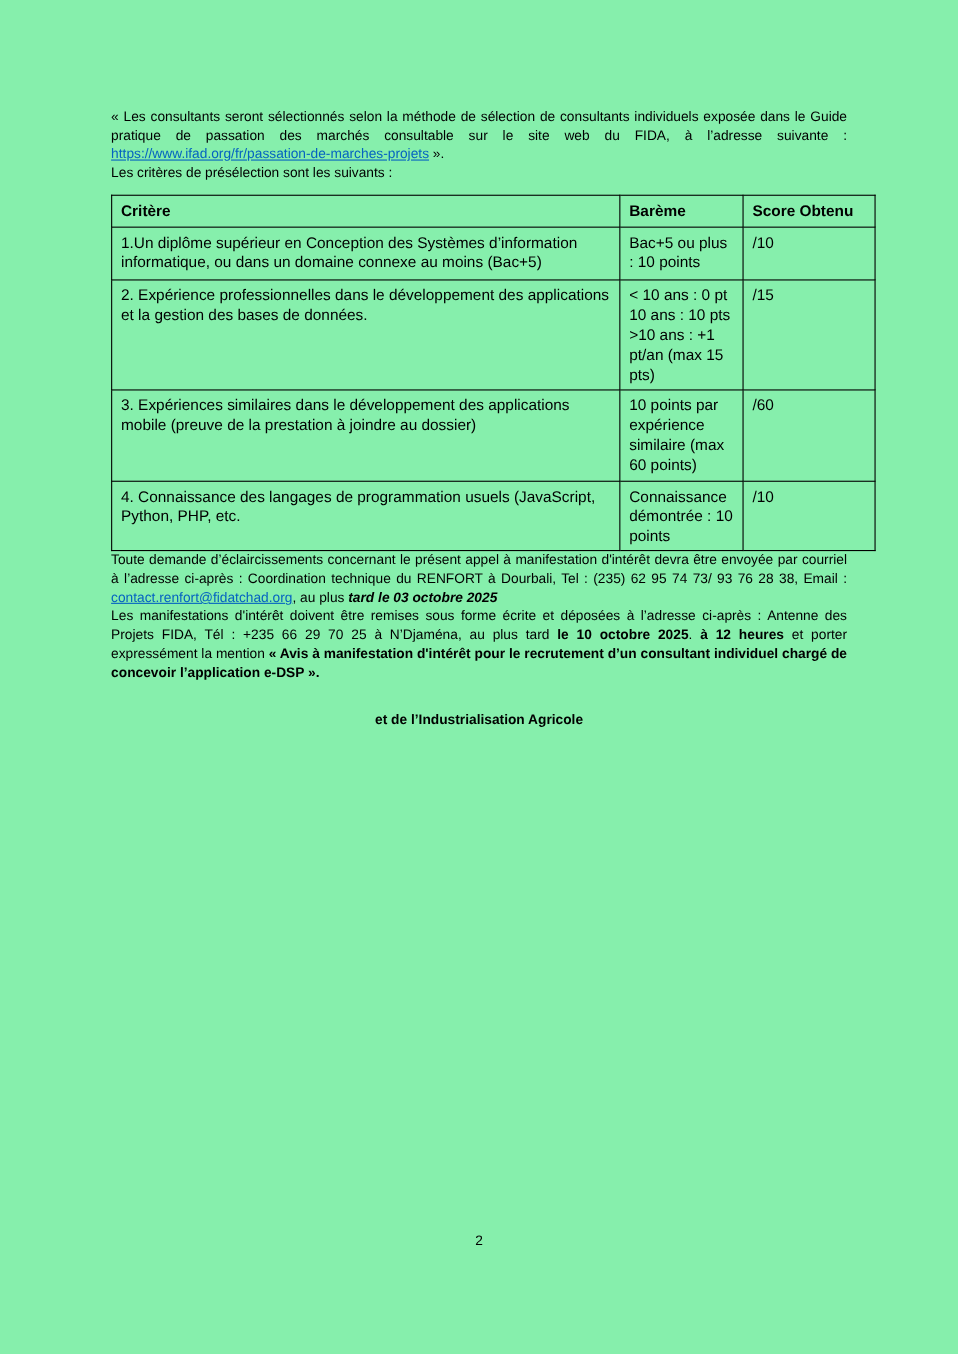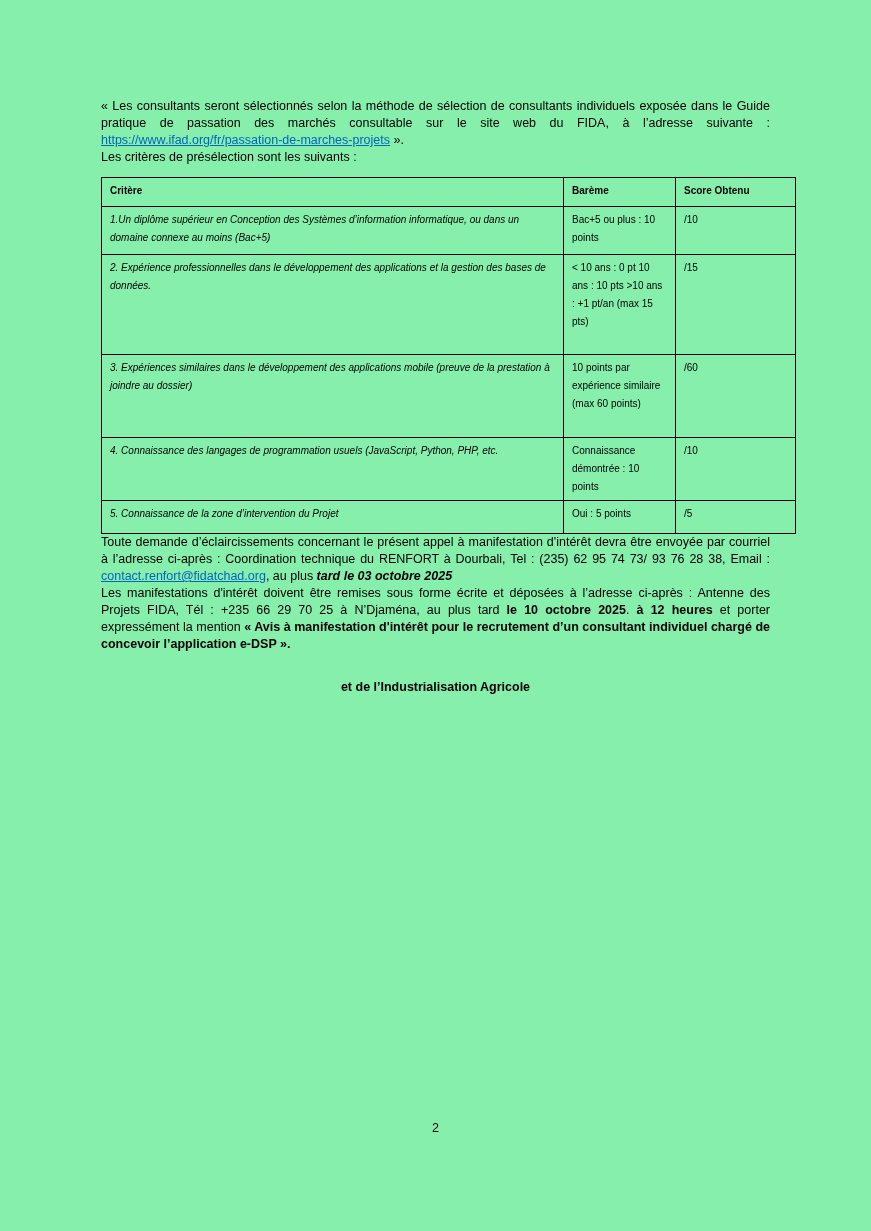--- a/index.html
+++ b/index.html
@@ -39,33 +39,33 @@
     border-collapse: collapse;
     table-layout: fixed;
     width: 694px;
     margin-top: 11px;
   }
   table.criteria th, table.criteria td {
     border: 1.5px solid #000000;
     vertical-align: top;
     padding: 4px 8px;
     line-height: 18px;
-    font-size: 10px;
+    font-size: 14px;
     font-weight: normal;
     text-align: left;
     overflow: hidden;
   }
   table.criteria th { font-weight: bold; }
   tr.row-header { height: 29px; }
   tr.row-1 { height: 48px; }
   tr.row-2 { height: 100px; }
   tr.row-3 { height: 83px; }
   tr.row-4 { height: 62px; }
   tr.row-5 { height: 33px; }
-  td.cell-critere { text-align: justify; font-style: italic; }
+  td.cell-critere { text-align: justify; }
   td.cell-bareme { text-align: justify; }
   td.lh-tall { line-height: 21px; }
   .center-line { margin: 0; text-align: center; line-height: 17px; }
   .dateline { margin-top: 26px; }
   .sig-title { margin-top: 9px; font-weight: bold; }
   .sig-name { margin-top: 61px; font-weight: bold; text-decoration: underline; }
   .page-number {
     position: absolute;
     left: 0;
     top: 1120px;
@@ -112,25 +112,20 @@
         <tr class="row-3">
           <td class="cell-critere">3. Expériences similaires dans le développement des applications mobile (preuve de la prestation à joindre au dossier)</td>
           <td class="cell-bareme">10 points par expérience similaire (max 60 points)</td>
           <td>/60</td>
         </tr>
         <tr class="row-4">
           <td class="cell-critere lh-tall">4. Connaissance des langages de programmation usuels (JavaScript, Python, PHP, etc.</td>
           <td class="cell-bareme">Connaissance démontrée : 10 points</td>
           <td>/10</td>
         </tr>
-        <tr class="row-5">
-          <td class="cell-critere">5. Connaissance de la zone d’intervention du Projet</td>
-          <td class="cell-bareme">Oui : 5 points</td>
-          <td>/5</td>
-        </tr>
       </tbody>
     </table>
 
     <p class="para mt-clarif"><span>Toute demande d’éclaircissements concernant le présent appel à manifestation d'intérêt devra être envoyée par courriel à l’adresse ci-après : Coordination technique du RENFORT à Dourbali, Tel : (235) 62 95 74 73/ 93 76 28 38, Email : </span><a class="doc-link">contact.renfort@fidatchad.org</a><span>, au plus </span><span class="bold-italic">tard le 03 octobre 2025</span></p>
 
     <p class="para mt-submission"><span>Les manifestations d'intérêt doivent être remises sous forme écrite et déposées à l’adresse ci-après : Antenne des Projets FIDA, Tél : +235 66 29 70 25 à N’Djaména, au plus tard </span><span class="bold">le 10 octobre 2025</span><span>. </span><span class="bold">à 12 heures</span><span> et porter expressément la mention </span><span class="bold">« Avis à manifestation d'intérêt pour le recrutement d’un consultant individuel chargé de concevoir l’application e-DSP ».</span></p>
 
 
     <p class="center-line sig-title"><br><span>et de l’Industrialisation Agricole</span></p>
 

